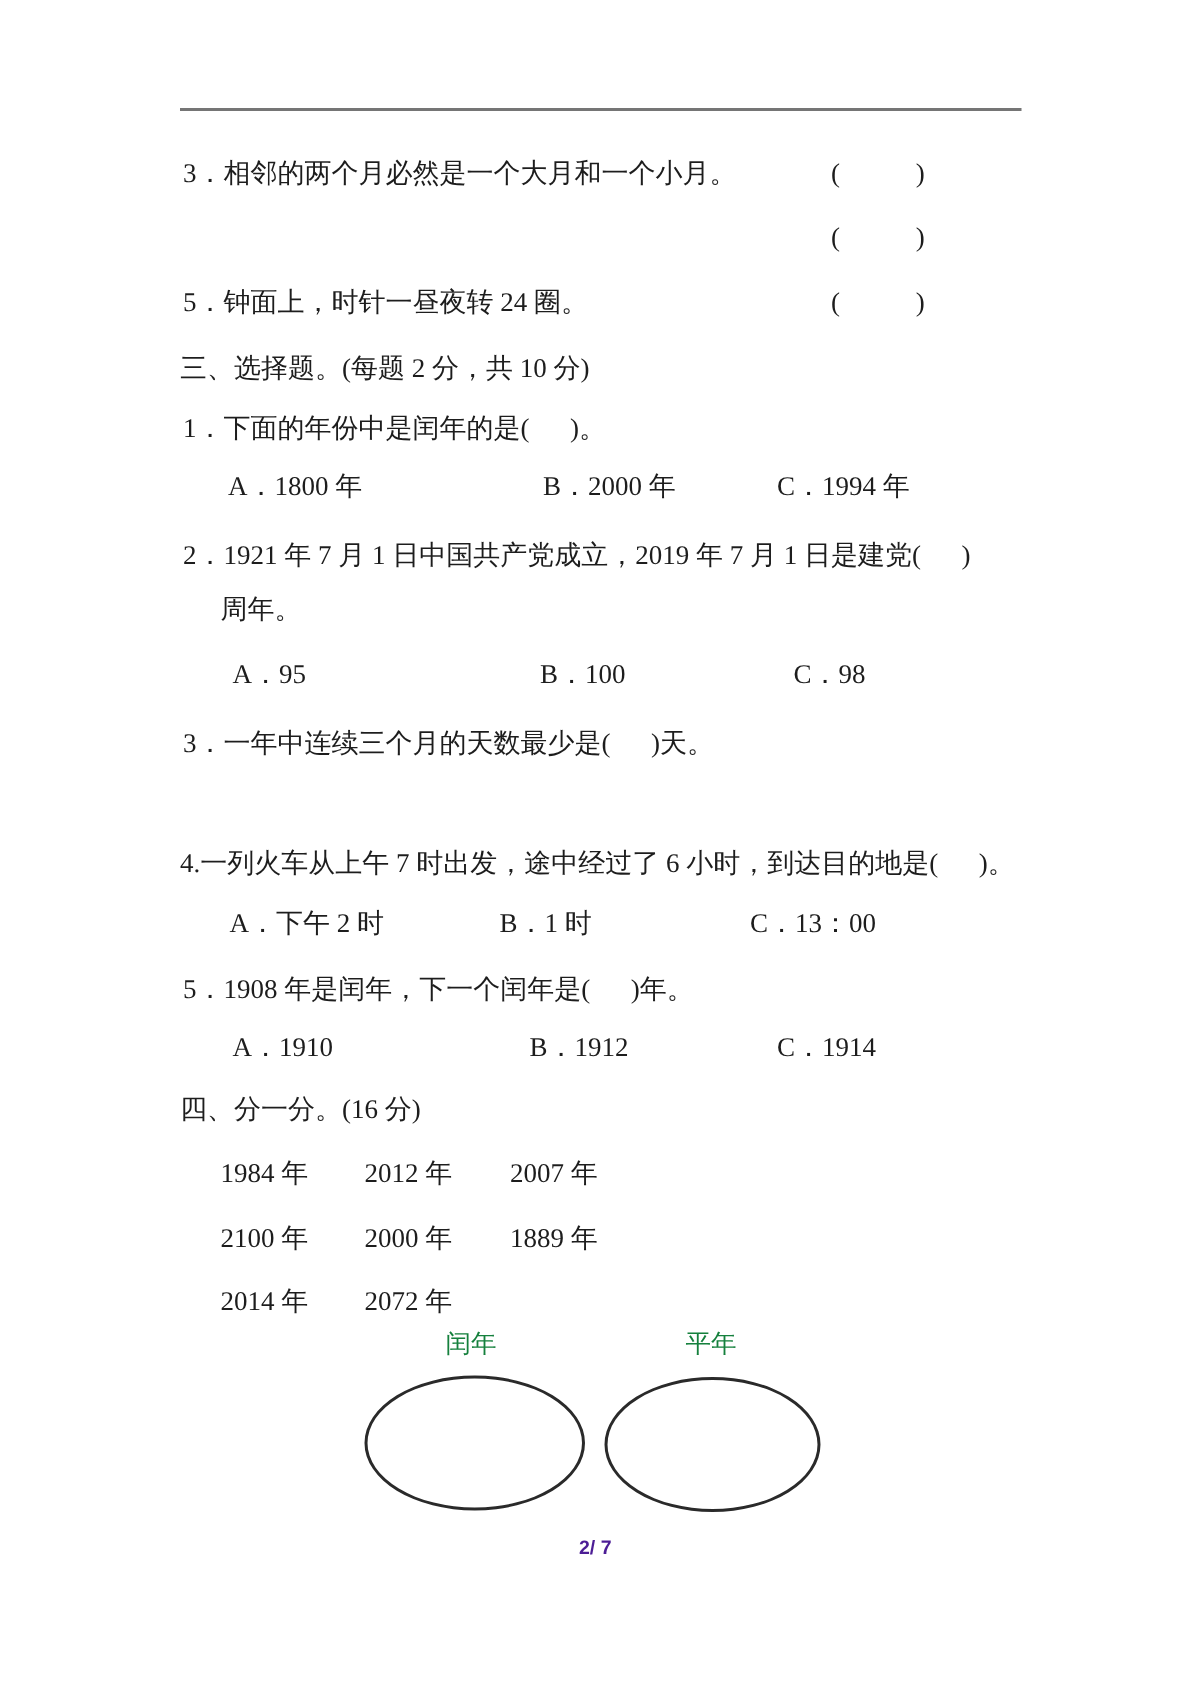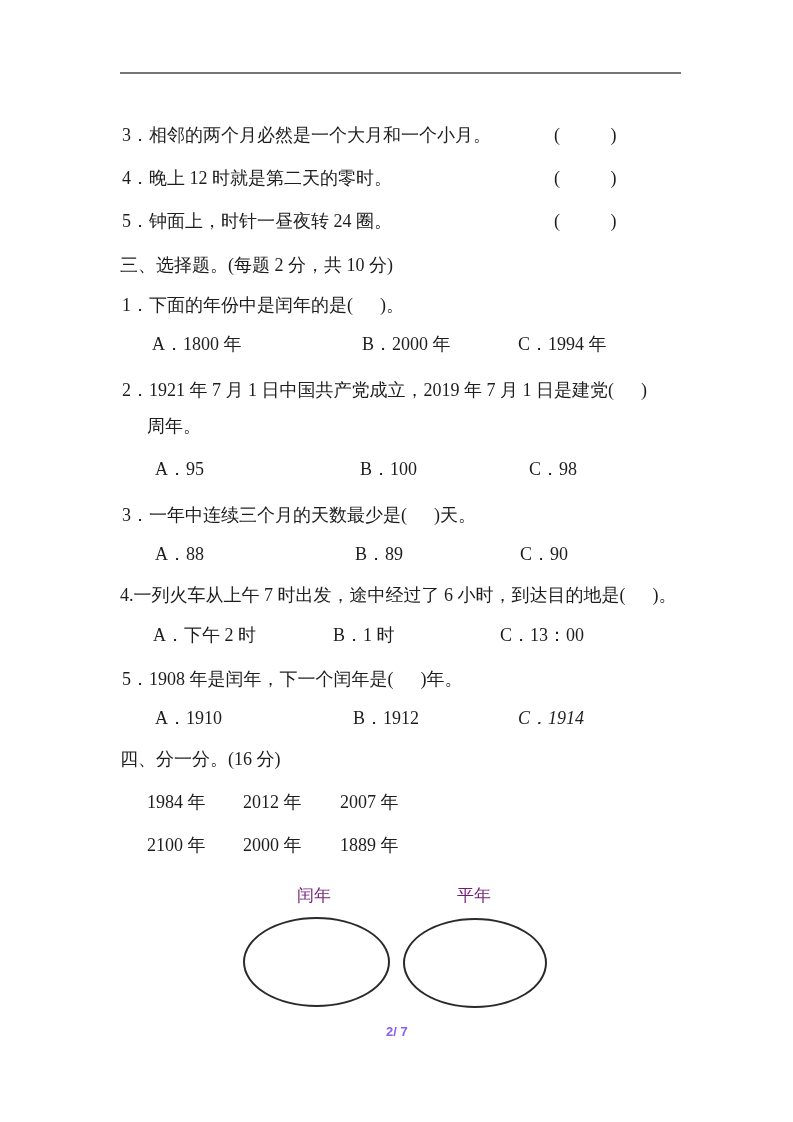--- a/index.html
+++ b/index.html
@@ -22,86 +22,84 @@
     top: 72px;
     width: 561px;
     height: 2px;
     background: #757575;
   }
   .row {
     position: absolute;
     left: 120px;
     height: 24px;
     width: 600px;
-    margin-top: 20px;
   }
   .t {
     position: absolute;
     top: 0;
     font-size: 18px;
     line-height: 24px;
     white-space: pre;
     color: #1d1d1d;
   }
   .qtext   { left: 2px; }
   .sec     { left: 0; }
   .cont    { left: 27px; }
   .blank   { left: 434px; letter-spacing: 1px; }
   
   .r1 .oa { left: 32px; }  .r1 .ob { left: 242px; } .r1 .oc { left: 398px; }
   .r2 .oa { left: 35px; }  .r2 .ob { left: 240px; } .r2 .oc { left: 409px; }
   .r3 .oa { left: 35px; }  .r3 .ob { left: 235px; } .r3 .oc { left: 400px; }
   .r4 .oa { left: 33px; }  .r4 .ob { left: 213px; } .r4 .oc { left: 380px; }
-  .r5 .oa { left: 35px; }  .r5 .ob { left: 233px; } .r5 .oc { left: 398px; font-style: italic; }
+  .r5 .oa { left: 35px; }  .r5 .ob { left: 233px; } .r5 .oc { left: 398px; }
   
   .y1 { left: 27px; }
   .y2 { left: 123px; }
   .y3 { left: 220px; text-align: center; }
   .bin-label {
     position: absolute;
     font-size: 17px;
     line-height: 20px;
     white-space: pre;
-    color: #701a75;
+    color: #15803d;
   }
   .bin-label-1 { left: 297px; top: 886px; }
   .bin-label-2 { left: 457px; top: 886px; }
   .oval {
     position: absolute;
     border: 2px solid #2a2a2a;
     border-radius: 50%;
     background: transparent;
     box-sizing: border-box;
   }
   .oval-1 { left: 243px; top: 917px; width: 147px; height: 90px; }
   .oval-2 { left: 403px; top: 918px; width: 144px; height: 90px; }
   .pagenum {
     position: absolute;
     left: 386px;
     top: 1024px;
     font-family: "Liberation Sans", "DejaVu Sans", sans-serif;
     font-weight: bold;
     font-size: 13px;
-    color: #8b5cf6;
+    color: #4c1d95;
     white-space: pre;
   }
 </style>
 </head>
 <body>
 
 <div class="page">
 
   <div class="rule"></div>
 
   <div class="row" style="top:103px">
     <span class="t qtext">3．相邻的两个月必然是一个大月和一个小月。</span>
     <span class="t blank">(         )</span>
   </div>
   <div class="row" style="top:146px">
-    <span class="t qtext">4．晚上 12 时就是第二天的零时。</span>
     <span class="t blank">(         )</span>
   </div>
   <div class="row" style="top:189px">
     <span class="t qtext">5．钟面上，时针一昼夜转 24 圈。</span>
     <span class="t blank">(         )</span>
   </div>
 
   <div class="row" style="top:233px">
     <span class="t sec">三、选择题。(每题 2 分，共 10 分)</span>
   </div>
@@ -123,25 +121,20 @@
   </div>
   <div class="row r2" style="top:437px">
     <span class="t oa">A．95</span>
     <span class="t ob">B．100</span>
     <span class="t oc">C．98</span>
   </div>
 
   <div class="row" style="top:483px">
     <span class="t qtext">3．一年中连续三个月的天数最少是(      )天。</span>
   </div>
-  <div class="row r3" style="top:522px">
-    <span class="t oa">A．88</span>
-    <span class="t ob">B．89</span>
-    <span class="t oc">C．90</span>
-  </div>
 
   <div class="row" style="top:563px">
     <span class="t sec">4.一列火车从上午 7 时出发，途中经过了 6 小时，到达目的地是(      )。</span>
   </div>
   <div class="row r4" style="top:603px">
     <span class="t oa">A．下午 2 时</span>
     <span class="t ob">B．1 时</span>
     <span class="t oc">C．13：00</span>
   </div>
 
@@ -161,20 +154,24 @@
   <div class="row" style="top:770px">
     <span class="t y1">1984 年</span>
     <span class="t y2">2012 年</span>
     <span class="t y3">2007 年</span>
   </div>
   <div class="row" style="top:813px">
     <span class="t y1">2100 年</span>
     <span class="t y2">2000 年</span>
     <span class="t y3">1889 年</span>
   </div>
+  <div class="row" style="top:855px">
+    <span class="t y1">2014 年</span>
+    <span class="t y2">2072 年</span>
+  </div>
 
   <span class="bin-label bin-label-1">闰年</span>
   <span class="bin-label bin-label-2">平年</span>
 
   <div class="oval oval-1"></div>
   <div class="oval oval-2"></div>
 
   <div class="pagenum">2/ 7</div>
 
 </div>

